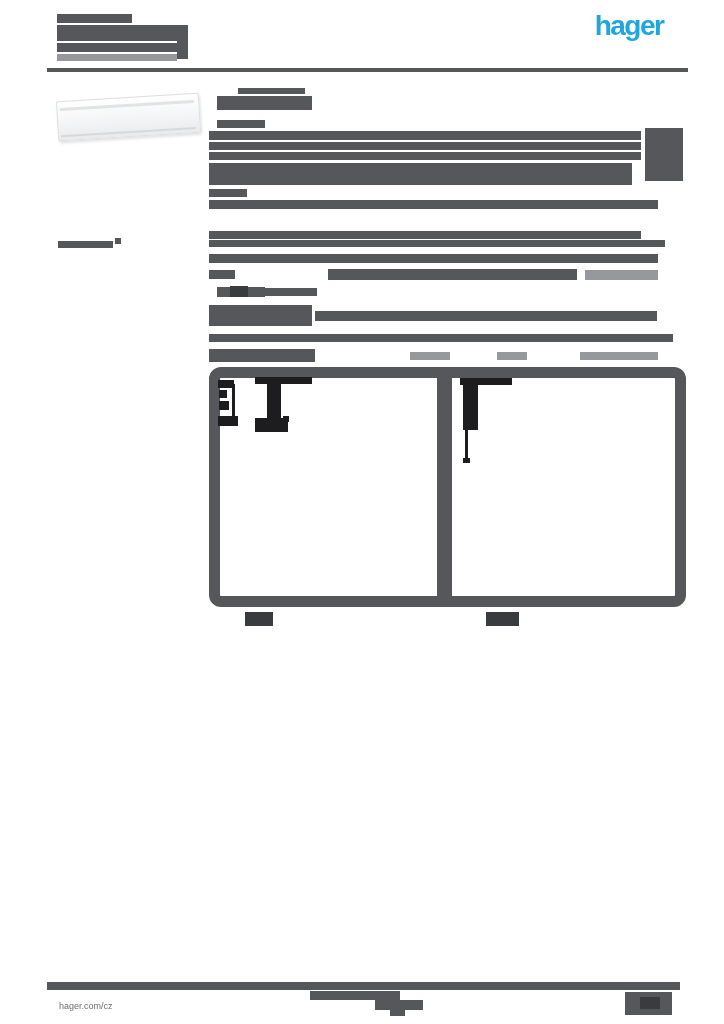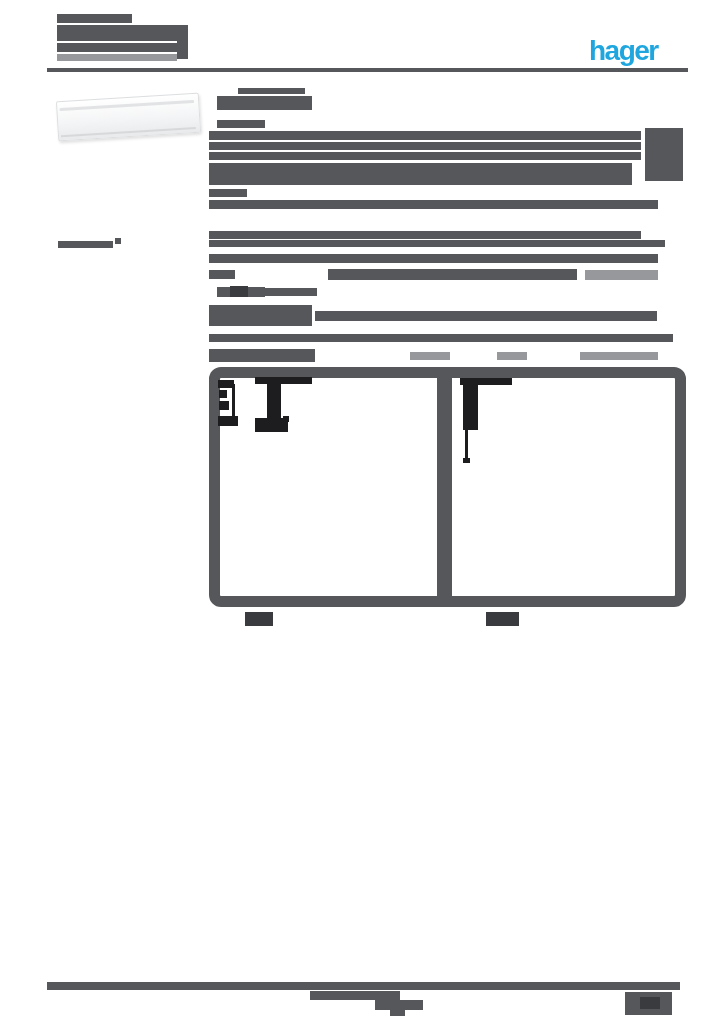--- a/index.html
+++ b/index.html
@@ -13,23 +13,23 @@
   .bar{position:absolute;}
   .tone-ink{background:#56575a;}
   .tone-light{background:#97989b;}
   .tone-dark{background:#3a3b3e;}
   .tone-drawing{background:#1d1d1f;}
   #header-rule{
     position:absolute;left:47px;top:68px;width:641px;height:4px;
     background:#56575a;
   }
   #logo{
-    position:absolute;left:589px;top:33px;width:80px;height:36px;
+    position:absolute;left:589px;top:8px;width:80px;height:36px;
     color:#1fa6df;font-size:28px;font-weight:bold;letter-spacing:-1.5px;
-    line-height:36px;text-align:left;
+    line-height:36px;text-align:center;
     filter:blur(0.4px);
   }
   #product-image{
     position:absolute;left:57px;top:97px;width:141px;height:38px;
     background:linear-gradient(180deg,#ffffff 0%,#f4f5f6 55%,#e9eaec 100%);
     border:1px solid #dcdee0;
     border-radius:2px;
     transform:rotate(-3.5deg);
     box-shadow:1px 2px 3px rgba(0,0,0,0.12);
   }
@@ -136,17 +136,20 @@
       <div class="bar tone-drawing" style="left: 468px; top: 420px; width: 7px; height: 7px;"></div>
       <div class="bar tone-drawing" style="left: 463px; top: 458px; width: 7px; height: 5px;"></div>
       <div class="bar tone-dark" style="left: 245px; top: 612px; width: 28px; height: 14px;"></div>
       <div class="bar tone-dark" style="left: 486px; top: 612px; width: 33px; height: 14px;"></div>
       <div class="bar tone-ink" style="left: 310px; top: 991px; width: 90px; height: 9px;"></div>
       <div class="bar tone-ink" style="left: 375px; top: 1000px; width: 48px; height: 10px;"></div>
       <div class="bar tone-ink" style="left: 390px; top: 1010px; width: 15px; height: 6px;"></div>
     </div>
 
   <div id="footer-bar"></div>
+  <div id="footer-website-box">
+    <div id="footer-website">hager.com/cz</div>
+  </div>
   <div id="footer-pagebox">
     <div class="mark"></div>
   </div>
 
 </div>
 
 </body></html>

